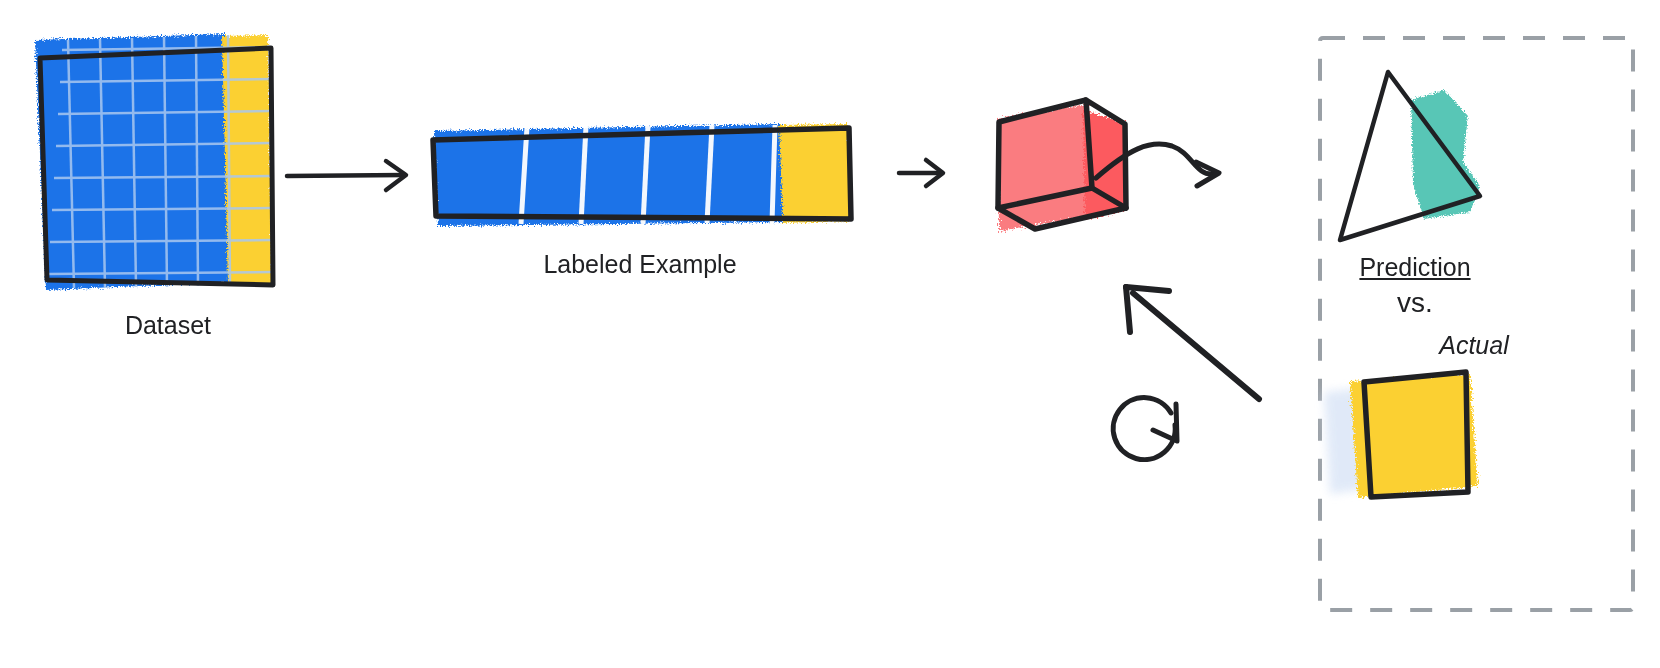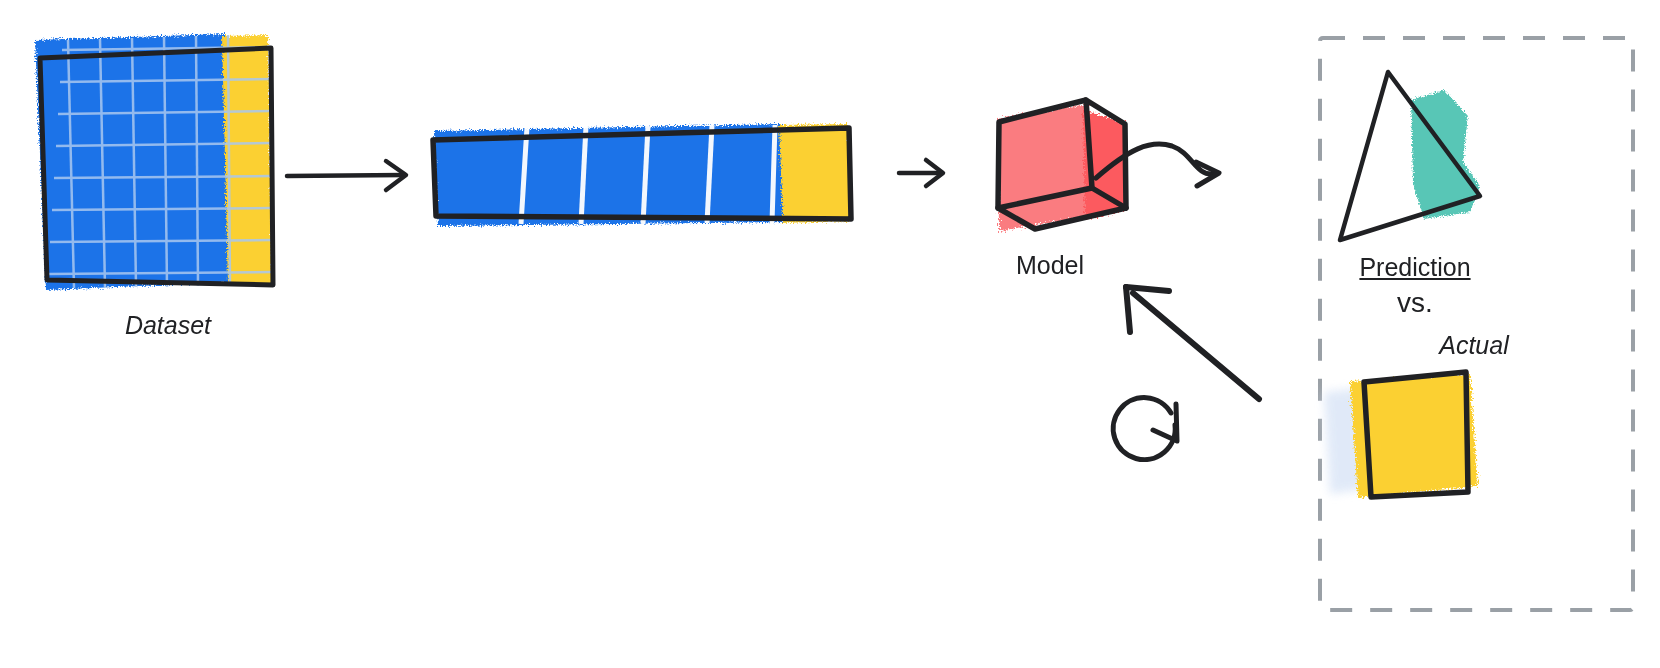--- a/index.html
+++ b/index.html
@@ -114,24 +114,24 @@
       <path fill="none" stroke="#202124" stroke-width="4.5" stroke-linejoin="round" stroke-linecap="round" d="M1388,72 L1480,196 L1340,240 Z"></path>
     </g>
 
     <g>
       <path filter="url(#blurghost)" fill="#dbe6f7" opacity="0.85" d="M1324,392 L1420,382 L1432,480 L1330,494 Z"></path>
       <path filter="url(#rough2)" fill="#fbd032" d="M1350,382 L1470,374 L1478,486 L1358,498 Z"></path>
       <path fill="none" stroke="#202124" stroke-width="5.5" stroke-linejoin="round" stroke-linecap="round" d="M1364,382 L1466,372 L1468,492 L1371,497 Z"></path>
     </g>
   </svg>
 
-  <div class="label" style="left:78px;top:310px;width:180px;font-style:italic;">Dataset</div>
+  <div class="label" style="left:78px;top:310px;width:180px;">Dataset</div>
 
+  <div class="label" style="left:480px;top:249px;width:320px;">Labeled Example</div>
 
-  <div class="label" style="left:975px;top:250px;width:150px;">Model</div>
 
 
   <div class="label" style="left:1310px;top:252px;width:210px;text-decoration:underline;">Prediction</div>
 
   <div class="label" style="left:1355px;top:288px;width:120px;font-size:28px;">vs.</div>
 
   <div class="label" style="left:1404px;top:330px;width:140px;font-style:italic;">Actual</div>
 
 </div>
 

